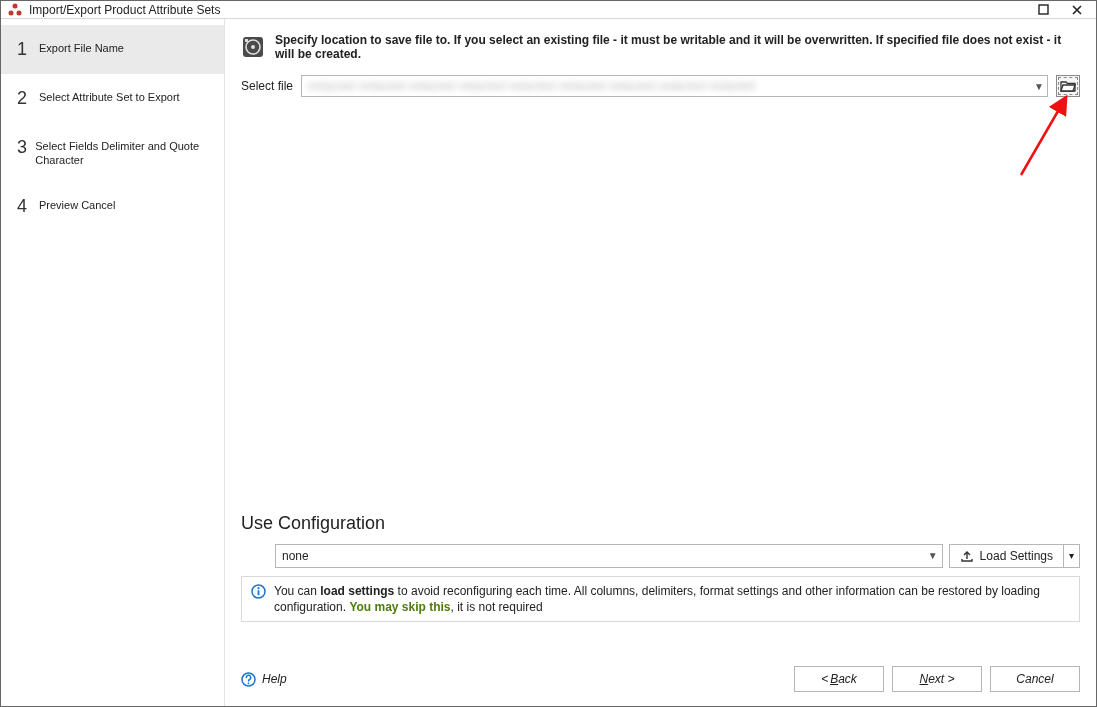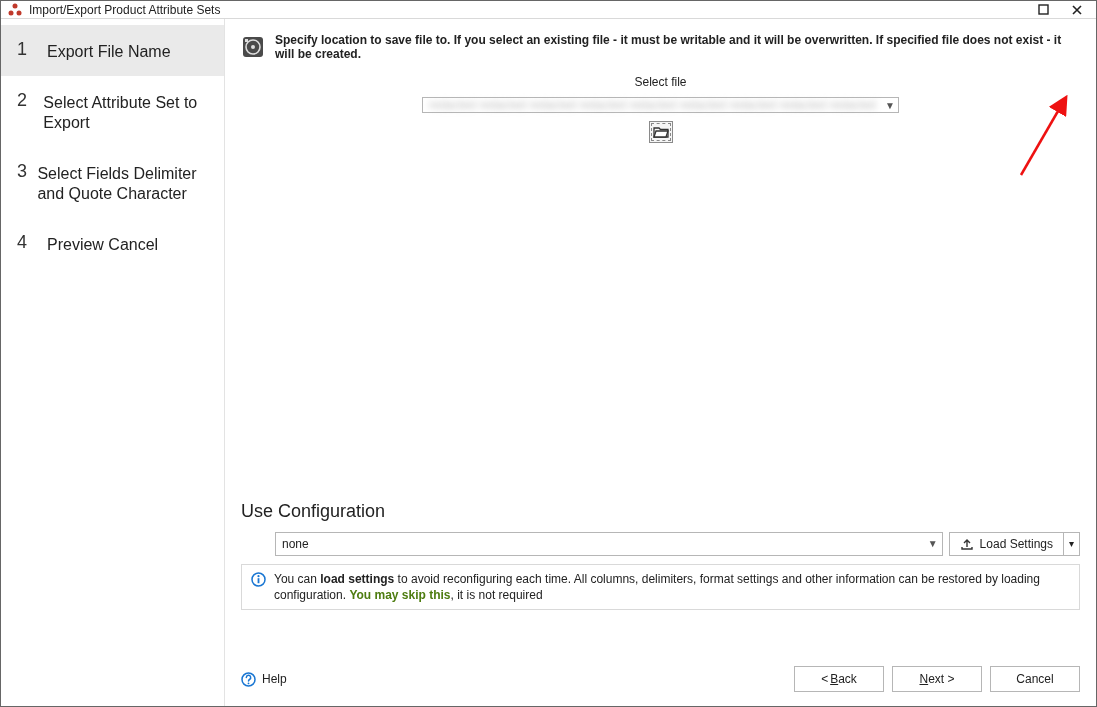--- a/index.html
+++ b/index.html
@@ -48,24 +48,23 @@
     padding: 14px 10px 14px 16px;
     cursor: pointer;
   }
   .step.active { background: #eaeaea; }
   .step .num {
     width: 22px;
     font-size: 18px; font-weight: 400;
     color: #333;
   }
   .step .label {
-    font-size: 16px;
+    font-size: 11px;
     padding-top: 3px;
     line-height: 1.25;
-    margin-left: 8px;
   }
 
   .main {
     flex: 1; display: flex; flex-direction: column;
     padding: 14px 16px 14px 16px;
     min-width: 0;
     position: relative;
   }
 
   .instr-row {
@@ -74,21 +73,21 @@
     margin-bottom: 14px;
     font-weight: bold;
   }
   .instr-icon {
     width: 24px; height: 24px;
     display: inline-flex; align-items: center; justify-content: center;
   }
   .instr-text { font-size: 12px; }
 
   .file-row {
-    display: flex; align-items: center; gap: 8px; flex-direction: column;
+    display: flex; align-items: center; gap: 8px;
   }
   .file-label { white-space: nowrap; }
   .combo {
     flex: 1; height: 22px;
     border: 1px solid #b6b6b6;
     display: flex; align-items: center;
     background: #fff;
     min-width: 0;
   }
   .combo .value {
@@ -169,22 +168,22 @@
   }
   .info-icon {
     width: 16px; height: 16px; flex: 0 0 16px;
     display: inline-flex; align-items: center; justify-content: center;
     margin-top: 1px;
   }
   .green { color: #4d7c0f; font-weight: 600; }
   .bold { font-weight: 600; }
 
   .footer {
-    margin-top: 56px;
-    display: flex; align-items: center;
+    margin-top: 44px;
+    display: flex; align-items: center; font-style: italic;
   }
   .help-link {
     display: inline-flex; align-items: center; gap: 6px;
     color: #222; text-decoration: none; cursor: pointer;
   }
   .footer .spacer { flex: 1; }
   .btn {
     min-width: 90px; height: 26px;
     border: 1px solid #b6b6b6;
     background: #fff;

